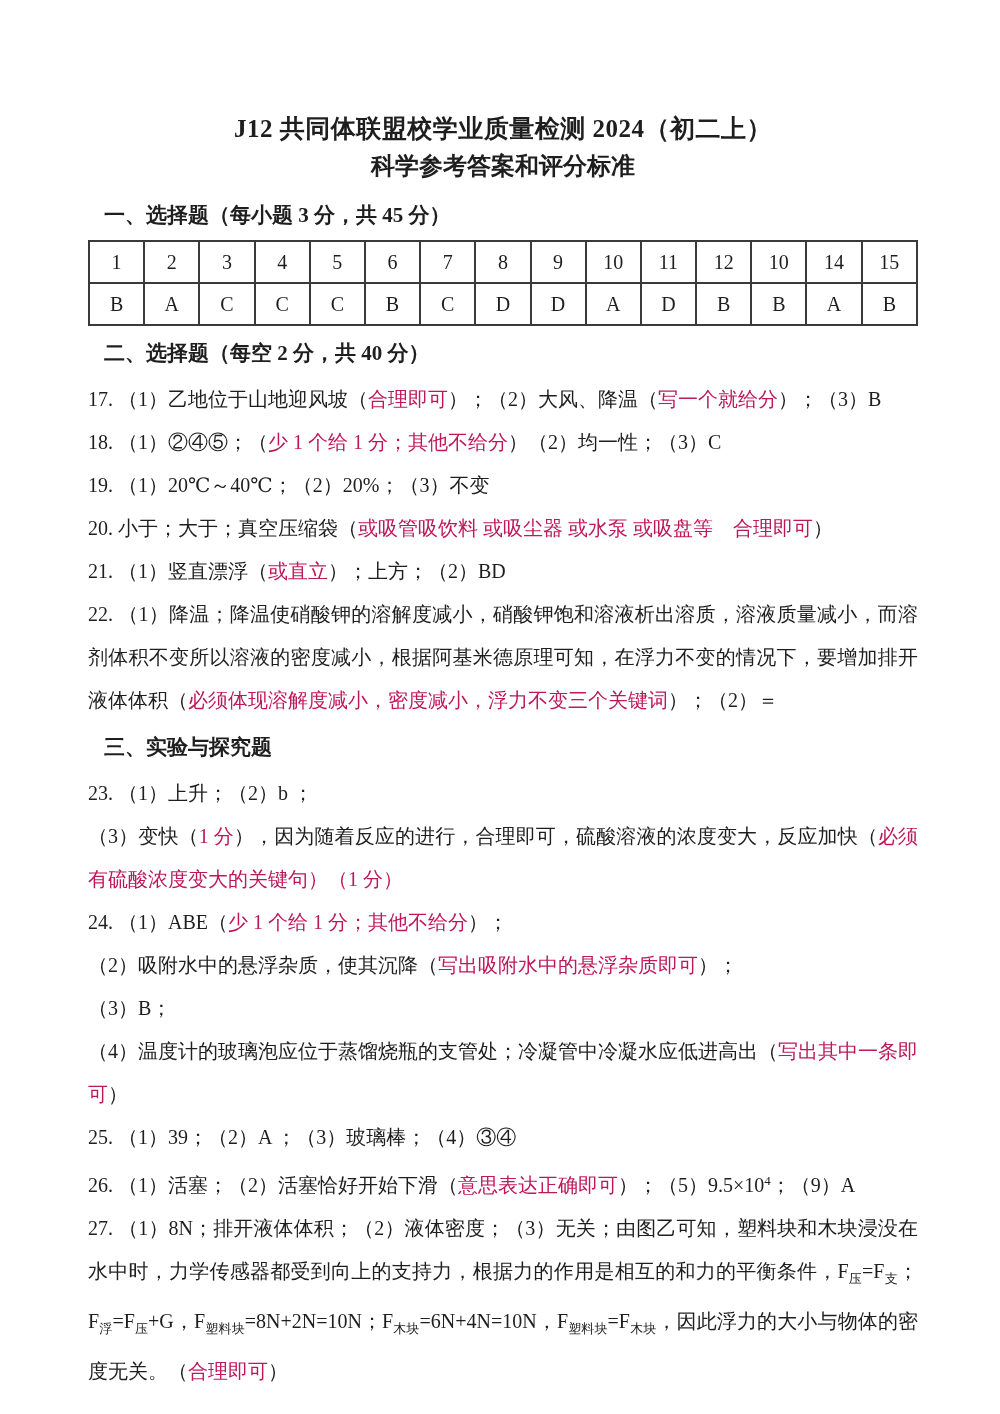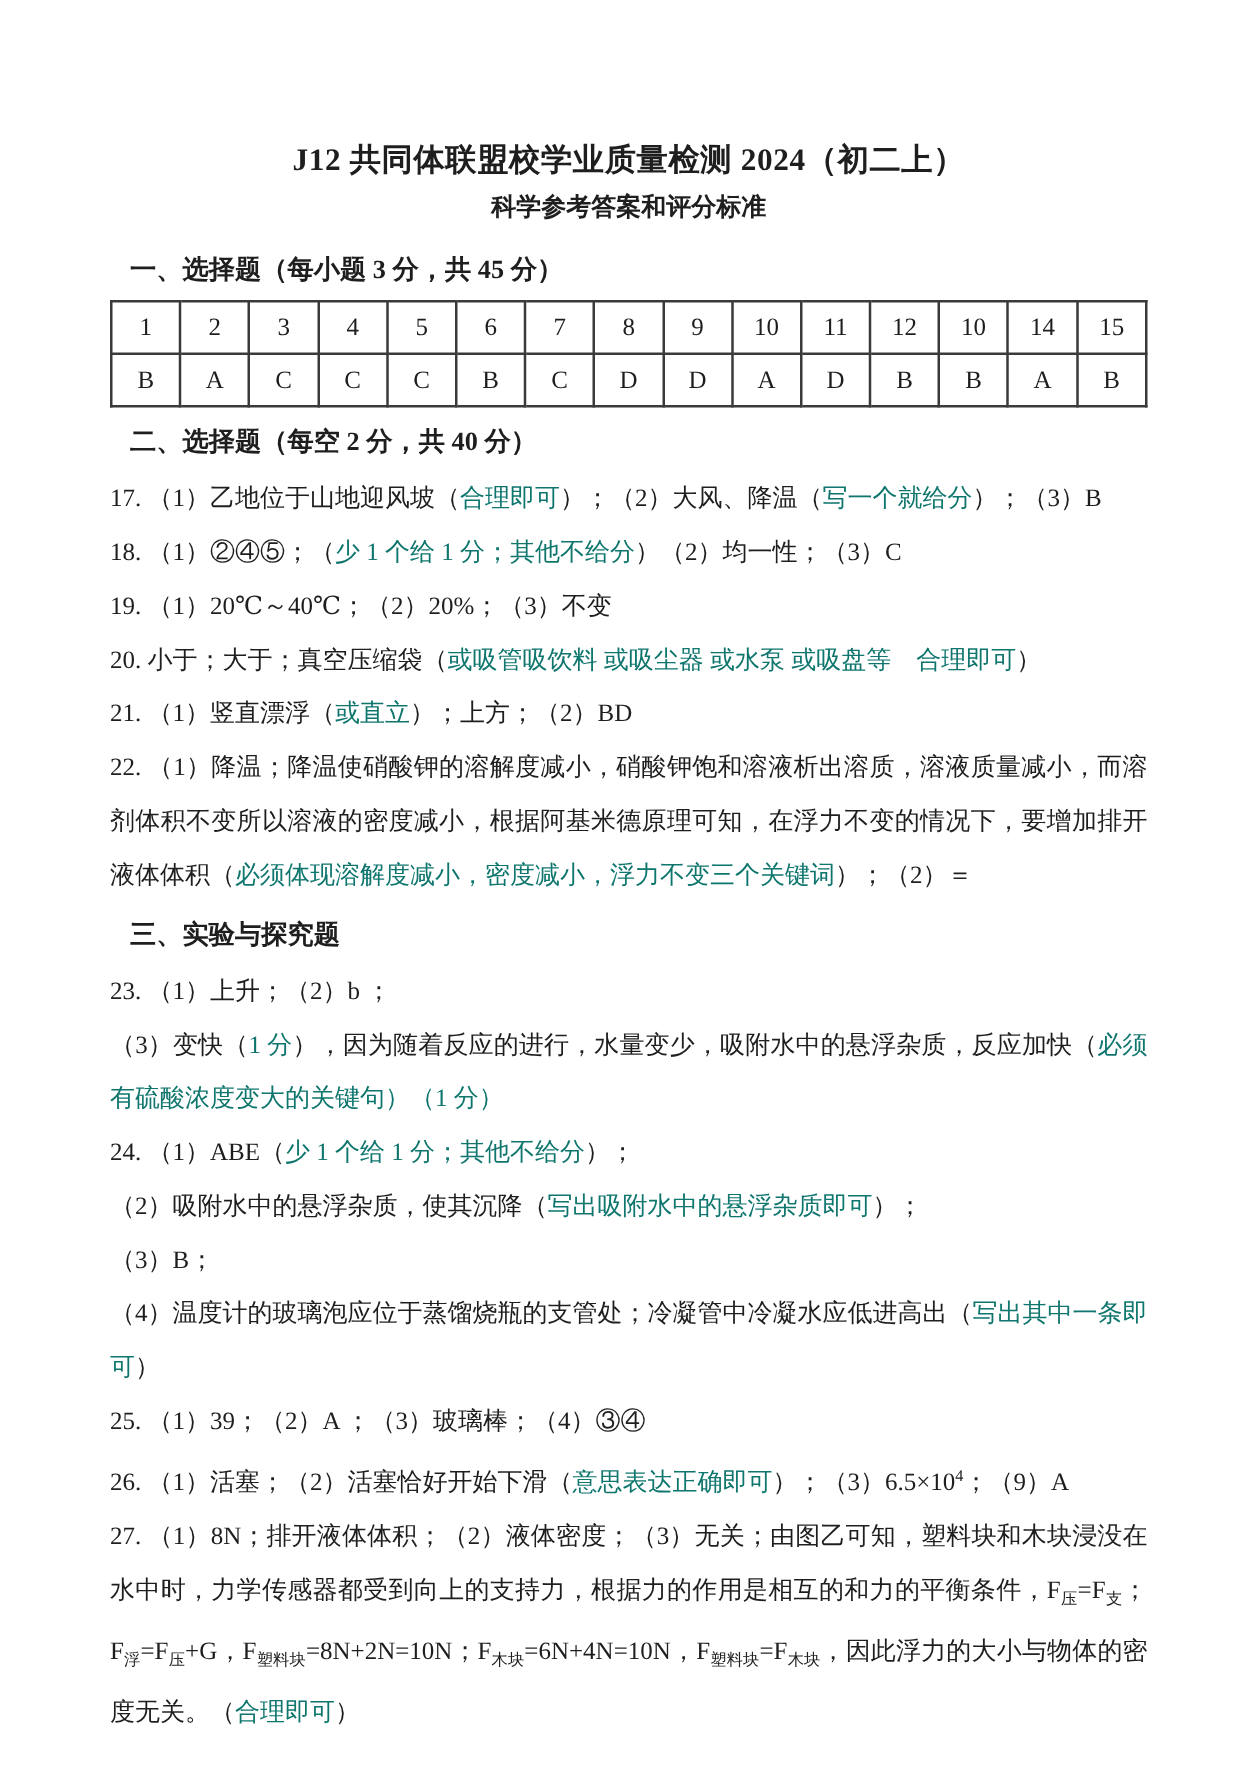--- a/index.html
+++ b/index.html
@@ -21,21 +21,21 @@
   .doc-title {
     text-align: center;
     font-size: 25px;
     font-weight: bold;
     margin: 0;
     line-height: 34px;
     letter-spacing: 0.5px;
   }
   .doc-subtitle {
     text-align: center;
-    font-size: 20px;
+    font-size: 24px;
     font-weight: bold;
     margin: 4px 0 18px 0;
     line-height: 32px;
   }
   .sec-heading {
     font-size: 21px;
     font-weight: bold;
     margin: 6px 0 10px 16px;
     line-height: 30px;
   }
@@ -52,21 +52,21 @@
     height: 40px;
     font-size: 20px;
     padding: 0;
   }
   .ans p {
     font-size: 20px;
     line-height: 43px;
     margin: 0;
     text-align: justify;
   }
-  .r { color: #0f766e; }
+  .r { color: #be185d; }
   .sub {
     font-size: 13px;
     vertical-align: -5px;
   }
   .sup {
     font-size: 13px;
     vertical-align: 7px;
   }
 </style>
 </head>
@@ -126,23 +126,23 @@
       <p><span>19. （1）20℃～40℃；（2）20%；（3）不变</span></p>
       <p><span>20. 小于；大于；真空压缩袋（</span><span class="r">或吸管吸饮料 或吸尘器 或水泵 或吸盘等　合理即可</span><span>）</span></p>
       <p><span>21. （1）竖直漂浮（</span><span class="r">或直立</span><span>）；上方；（2）BD</span></p>
       <p><span>22. （1）降温；降温使硝酸钾的溶解度减小，硝酸钾饱和溶液析出溶质，溶液质量减小，而溶剂体积不变所以溶液的密度减小，根据阿基米德原理可知，在浮力不变的情况下，要增加排开液体体积（</span><span class="r">必须体现溶解度减小，密度减小，浮力不变三个关键词</span><span>）；（2）＝</span></p>
     </div>
 
   <div class="sec-heading" style="margin-top:10px;">三、实验与探究题</div>
 
   <div class="ans" id="part3-answers">
       <p><span>23. （1）上升；（2）b ；</span></p>
-      <p><span>（3）变快（</span><span class="r">1 分</span><span>），因为随着反应的进行，水量变少，吸附水中的悬浮杂质，反应加快（</span><span class="r">必须有硫酸浓度变大的关键句）（1 分）</span></p>
+      <p><span>（3）变快（</span><span class="r">1 分</span><span>），因为随着反应的进行，合理即可，硫酸溶液的浓度变大，反应加快（</span><span class="r">必须有硫酸浓度变大的关键句）（1 分）</span></p>
       <p><span>24. （1）ABE（</span><span class="r">少 1 个给 1 分；其他不给分</span><span>）；</span></p>
       <p><span>（2）吸附水中的悬浮杂质，使其沉降（</span><span class="r">写出吸附水中的悬浮杂质即可</span><span>）；</span></p>
       <p><span>（3）B；</span></p>
       <p><span>（4）温度计的玻璃泡应位于蒸馏烧瓶的支管处；冷凝管中冷凝水应低进高出（</span><span class="r">写出其中一条即可</span><span>）</span></p>
       <p><span>25. （1）39；（2）A ；（3）玻璃棒；（4）③④</span></p>
-      <p><span>26. （1）活塞；（2）活塞恰好开始下滑（</span><span class="r">意思表达正确即可</span><span>）；（3）6.5×10</span><span class="sup">4</span><span>；（9）A</span></p>
+      <p><span>26. （1）活塞；（2）活塞恰好开始下滑（</span><span class="r">意思表达正确即可</span><span>）；（5）9.5×10</span><span class="sup">4</span><span>；（9）A</span></p>
       <p><span>27. （1）8N；排开液体体积；（2）液体密度；（3）无关；由图乙可知，塑料块和木块浸没在水中时，力学传感器都受到向上的支持力，根据力的作用是相互的和力的平衡条件，F</span><span class="sub">压</span><span>=F</span><span class="sub">支</span><span>；F</span><span class="sub">浮</span><span>=F</span><span class="sub">压</span><span>+G，F</span><span class="sub">塑料块</span><span>=8N+2N=10N；F</span><span class="sub">木块</span><span>=6N+4N=10N，F</span><span class="sub">塑料块</span><span>=F</span><span class="sub">木块</span><span>，因此浮力的大小与物体的密度无关。（</span><span class="r">合理即可</span><span>）</span></p>
     </div>
 
 </div>
 
 </body></html>

